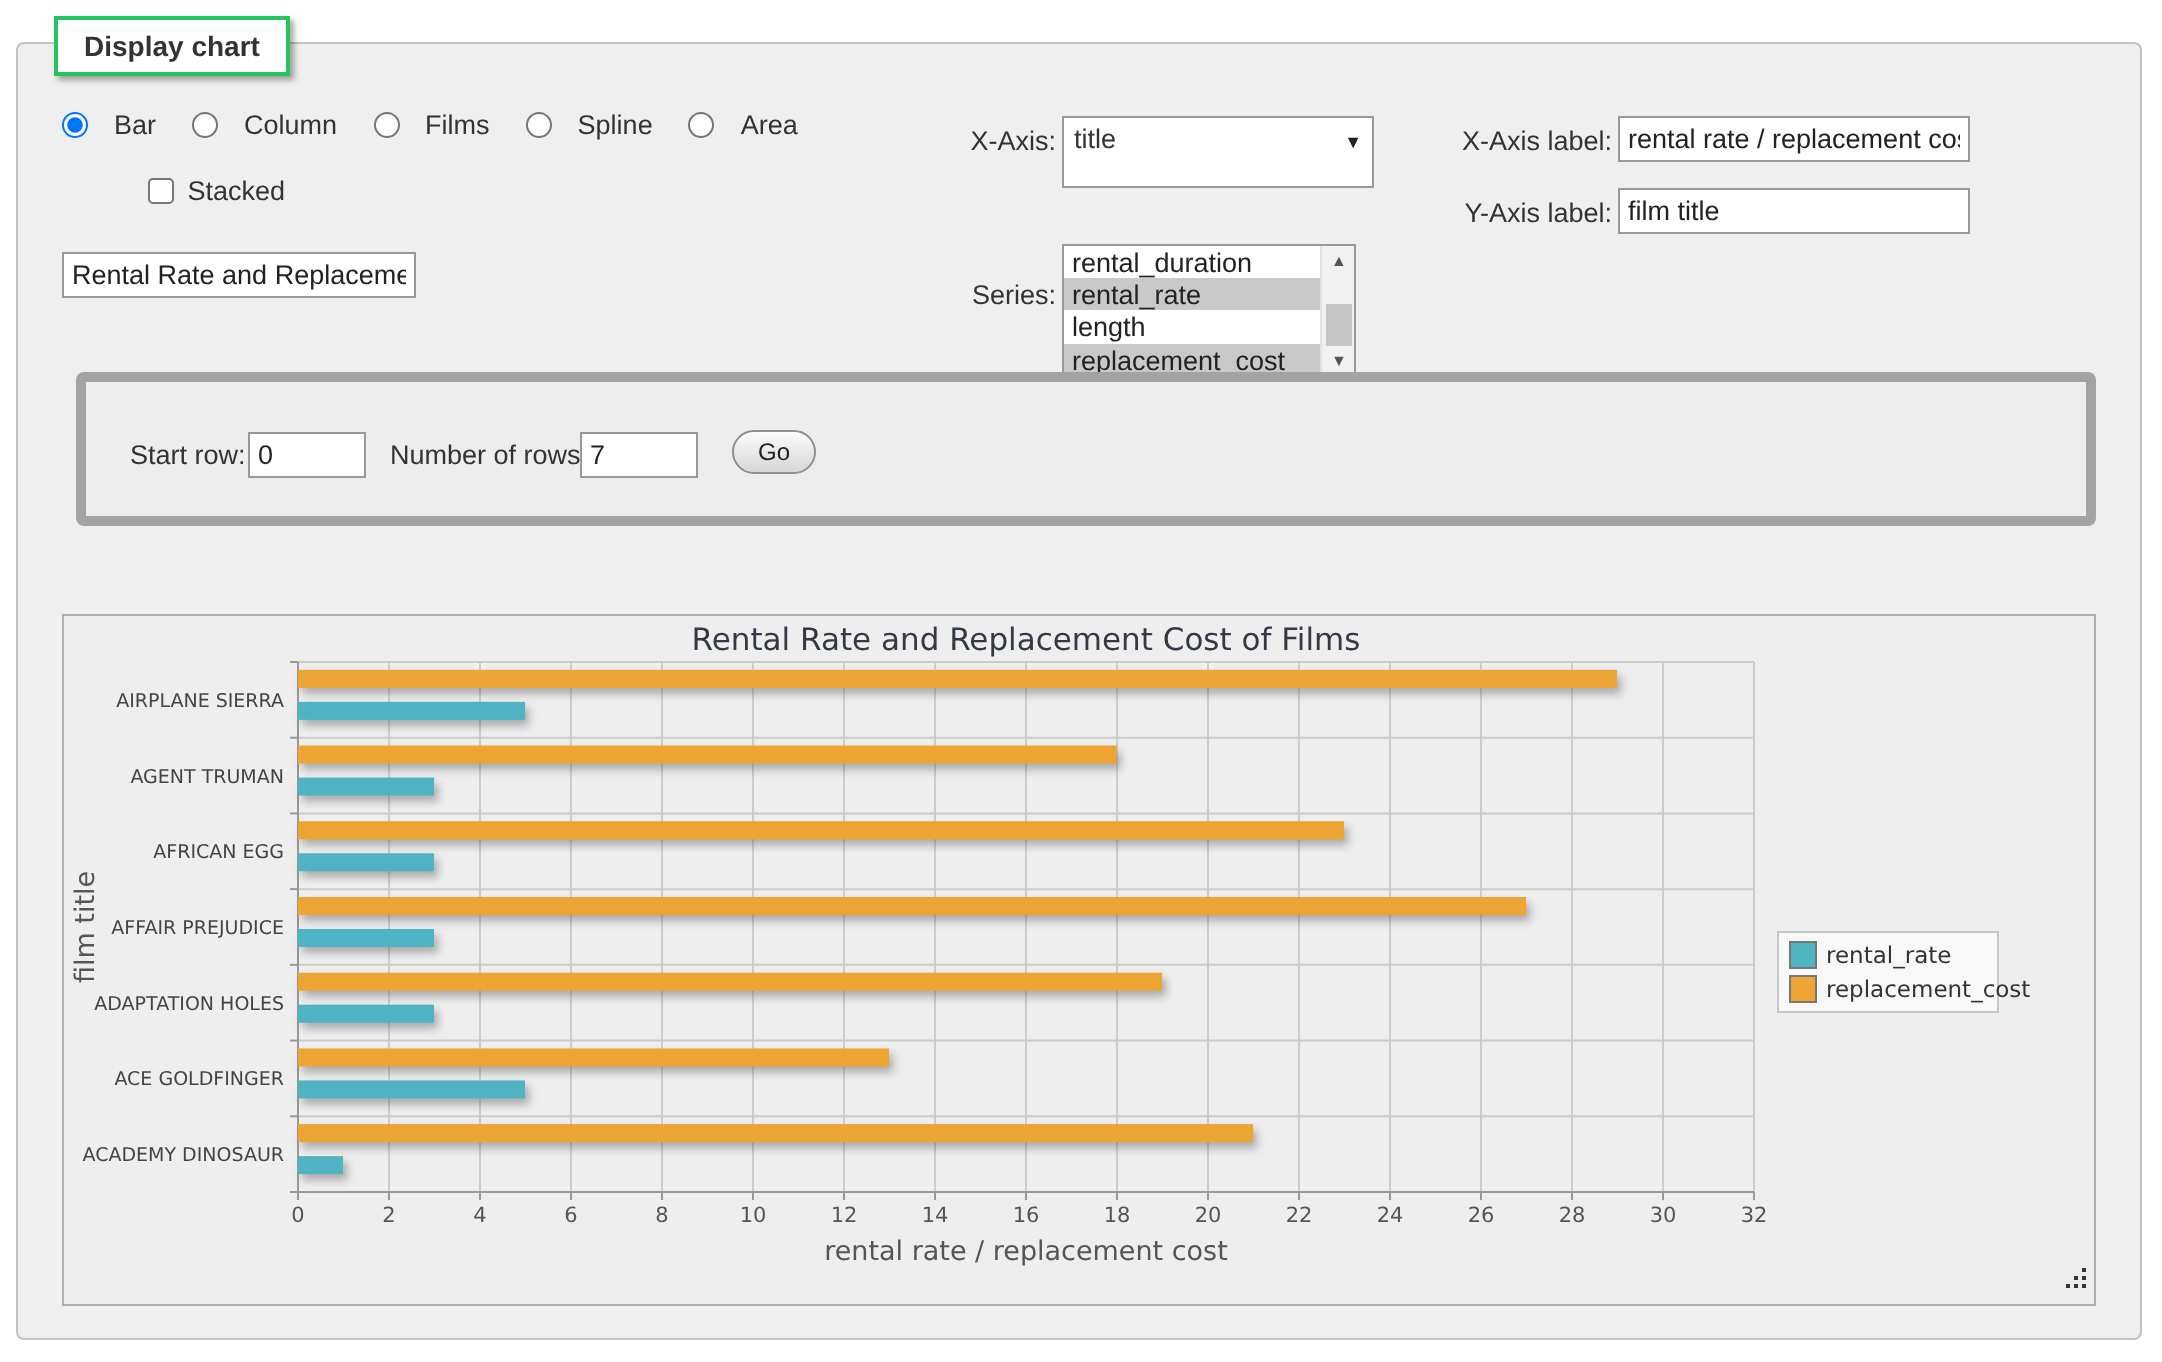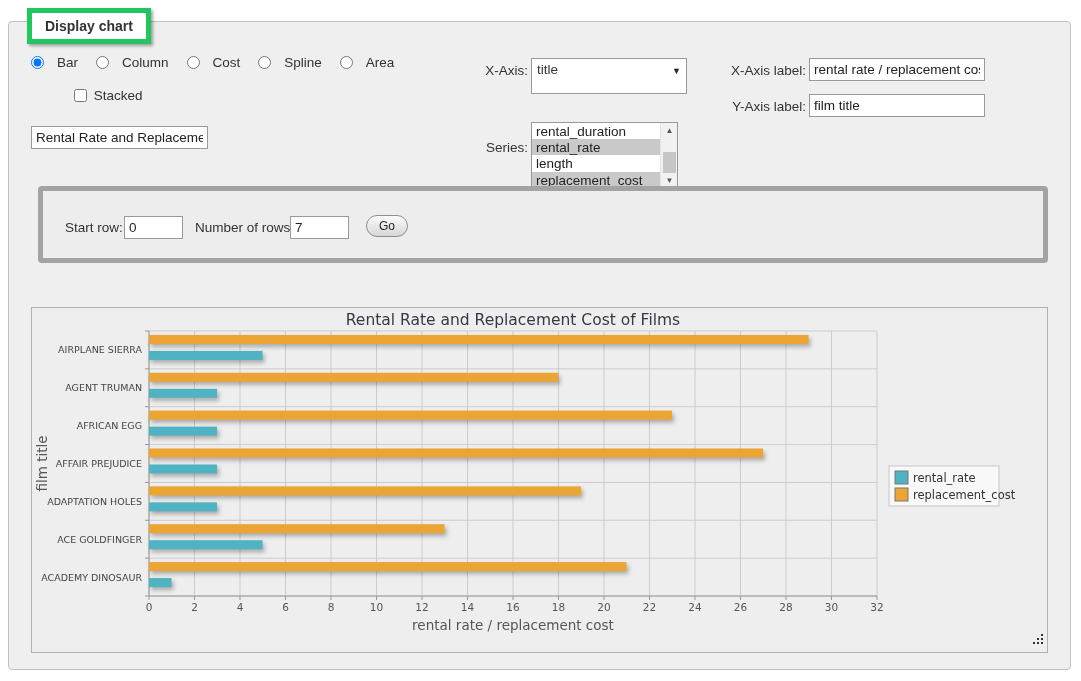--- a/index.html
+++ b/index.html
@@ -2,21 +2,21 @@
 <html><head>
 <meta charset="utf-8">
 <style>
   * { box-sizing: border-box; }
   html,body { margin:0; padding:0; width:1081px; height:681px; background:#ffffff;
               font-family:"Liberation Sans", sans-serif; font-size:13.5px; color:#333; }
 
   .panel { position:absolute; left:8px; top:21px; width:1063px; height:649px;
            background:#efefef; border:1px solid #c2c2c2; border-radius:4px; }
   .panel-legend { position:absolute; left:18px; top:-14px; background:#ffffff;
-                  border:5px solid #22c55e; box-shadow:2px 2px 3px rgba(0,0,0,0.35);
+                  border:2px solid #22c55e; box-shadow:2px 2px 3px rgba(0,0,0,0.35);
                   padding:5px 13px; font-weight:bold; font-size:14px; color:#333; z-index:5; }
 
   .abs { position:absolute; }
   .lbl { color:#333; }
   .r-lbl { text-align:right; }
 
   .radio-row { left:22px; top:33px; display:flex; align-items:center; gap:10px; }
   .radio-row label { margin-right:8px; }
   input[type="radio"], input[type="checkbox"] { width:13px; height:13px; margin:0 3px 0 0; vertical-align:-2px; }
 
@@ -66,21 +66,21 @@
 
 <div class="panel">
   <div class="panel-legend">Display chart</div>
 
   <div class="abs radio-row">
     <input type="radio" name="ctype" checked="" style="">
     <label>Bar</label>
     <input type="radio" name="ctype" style="">
     <label>Column</label>
     <input type="radio" name="ctype" style="">
-    <label>Cost</label>
+    <label>Films</label>
     <input type="radio" name="ctype" style="">
     <label>Spline</label>
     <input type="radio" name="ctype" style="">
     <label>Area</label>
   </div>
 
   <div class="abs" style="left:22px; top:66px;margin-left:43px;">
     <input type="checkbox" style="">
     <label>Stacked</label>
   </div>

